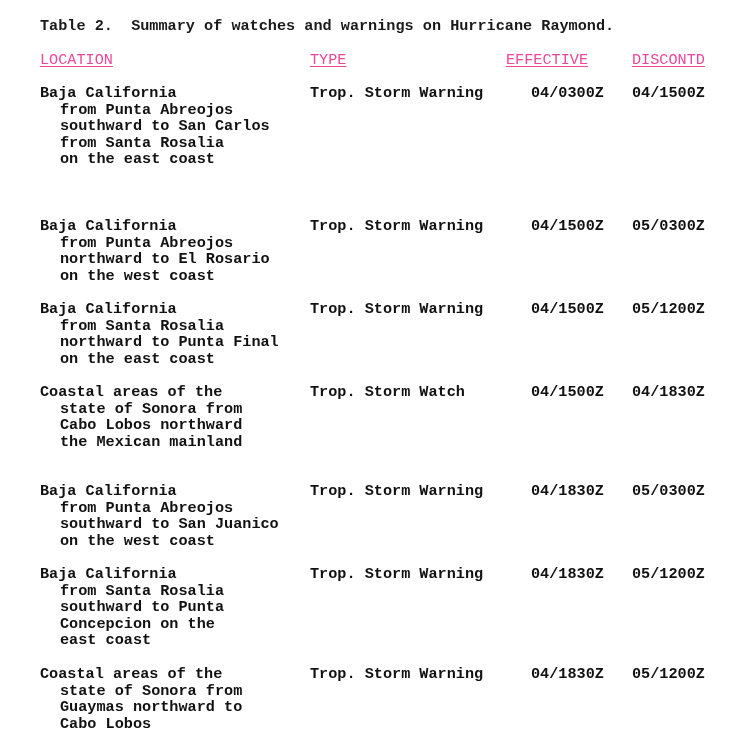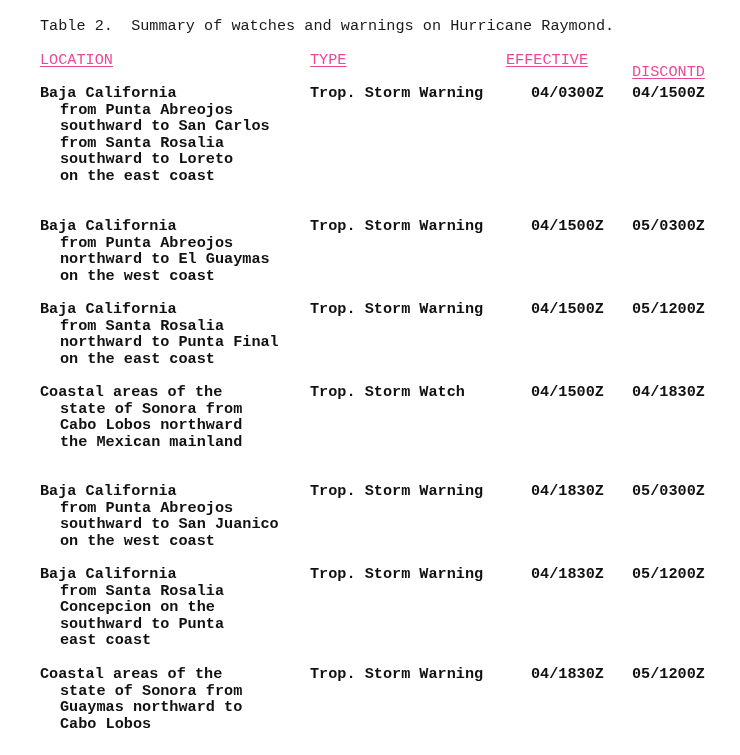--- a/index.html
+++ b/index.html
@@ -15,36 +15,36 @@
       font-family: "Liberation Mono", "DejaVu Sans Mono", monospace;
       font-size: 15.2px;
       color: #111111;
       font-weight: bold;
     }
     .title {
       position: absolute;
       left: 40px;
       top: 17px;
       white-space: pre;
-      font-weight: normal;
+      font-weight: bold;
       color: #1a1a1a;
     }
     .hdr {
       position: absolute;
       top: 51px;
       text-decoration: underline;
       text-underline-offset: 2px;
       white-space: pre;
       font-weight: normal;
       color: #ec4899;
     }
     .h-loc { left: 40px; }
     .h-type { left: 310px; text-decoration: underline; }
     .h-eff { left: 506px; }
-    .h-disc { left: 632px; margin-top: 12px; }
+    .h-disc { left: 632px; }
 
     .row {
       position: absolute;
       left: 0;
       width: 740px;
     }
     .loc {
       position: absolute;
       left: 40px;
       top: 0;
@@ -82,27 +82,27 @@
 
 <div>
   <span class="hdr h-loc">LOCATION</span>
   <span class="hdr h-type">TYPE</span>
   <span class="hdr h-eff">EFFECTIVE</span>
   <span class="hdr h-disc">DISCONTD</span>
 </div>
 
 <div id="table-body">
     <div class="row" style="top: 85px;">
-      <div class="loc"><span class="l">Baja California</span><span class="l indent">from Punta Abreojos</span><span class="l indent">southward to San Carlos</span><span class="l indent">from Santa Rosalia</span><span class="l indent">southward to Loreto</span><span class="l indent">on the east coast</span></div>
+      <div class="loc"><span class="l">Baja California</span><span class="l indent">from Punta Abreojos</span><span class="l indent">southward to San Carlos</span><span class="l indent">from Santa Rosalia</span><span class="l indent">on the east coast</span></div>
       <div class="type">Trop. Storm Warning</div>
       <div class="eff">04/0300Z</div>
       <div class="disc">04/1500Z</div>
     </div>
     <div class="row" style="top: 218px;">
-      <div class="loc"><span class="l">Baja California</span><span class="l indent">from Punta Abreojos</span><span class="l indent">northward to El Guaymas</span><span class="l indent">on the west coast</span></div>
+      <div class="loc"><span class="l">Baja California</span><span class="l indent">from Punta Abreojos</span><span class="l indent">northward to El Rosario</span><span class="l indent">on the west coast</span></div>
       <div class="type">Trop. Storm Warning</div>
       <div class="eff">04/1500Z</div>
       <div class="disc">05/0300Z</div>
     </div>
     <div class="row" style="top: 301px;">
       <div class="loc"><span class="l">Baja California</span><span class="l indent">from Santa Rosalia</span><span class="l indent">northward to Punta Final</span><span class="l indent">on the east coast</span></div>
       <div class="type">Trop. Storm Warning</div>
       <div class="eff">04/1500Z</div>
       <div class="disc">05/1200Z</div>
     </div>
@@ -112,21 +112,21 @@
       <div class="eff">04/1500Z</div>
       <div class="disc">04/1830Z</div>
     </div>
     <div class="row" style="top: 483px;">
       <div class="loc"><span class="l">Baja California</span><span class="l indent">from Punta Abreojos</span><span class="l indent">southward to San Juanico</span><span class="l indent">on the west coast</span></div>
       <div class="type">Trop. Storm Warning</div>
       <div class="eff">04/1830Z</div>
       <div class="disc">05/0300Z</div>
     </div>
     <div class="row" style="top: 566px;">
-      <div class="loc"><span class="l">Baja California</span><span class="l indent">from Santa Rosalia</span><span class="l indent">Concepcion on the</span><span class="l indent">southward to Punta</span><span class="l indent">east coast</span></div>
+      <div class="loc"><span class="l">Baja California</span><span class="l indent">from Santa Rosalia</span><span class="l indent">southward to Punta</span><span class="l indent">Concepcion on the</span><span class="l indent">east coast</span></div>
       <div class="type">Trop. Storm Warning</div>
       <div class="eff">04/1830Z</div>
       <div class="disc">05/1200Z</div>
     </div>
     <div class="row" style="top: 666px;">
       <div class="loc"><span class="l">Coastal areas of the</span><span class="l indent">state of Sonora from</span><span class="l indent">Guaymas northward to</span><span class="l indent">Cabo Lobos</span></div>
       <div class="type">Trop. Storm Warning</div>
       <div class="eff">04/1830Z</div>
       <div class="disc">05/1200Z</div>
     </div>

